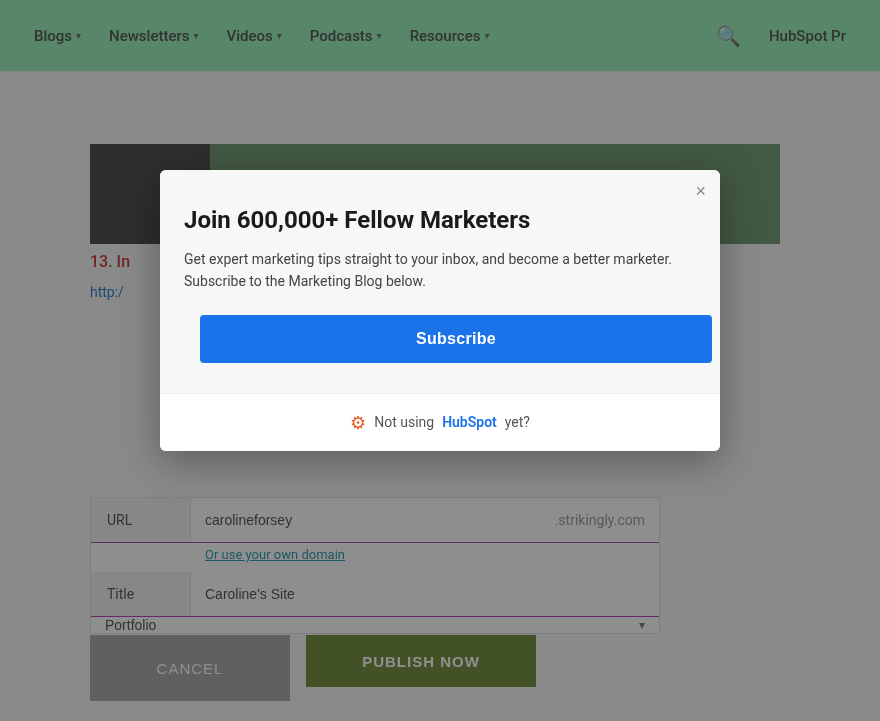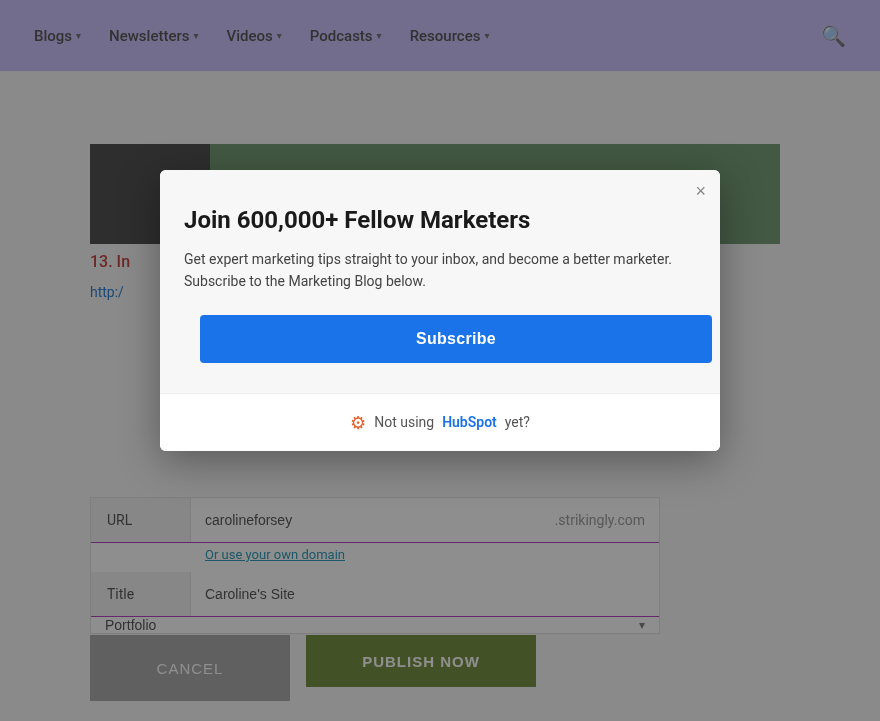--- a/index.html
+++ b/index.html
@@ -10,21 +10,21 @@
       font-family: -apple-system, BlinkMacSystemFont, 'Segoe UI', Roboto, sans-serif;
       background: #fff;
       position: relative;
     }
 
     
     .nav-bar {
       position: absolute;
       top: 0; left: 0; right: 0;
       height: 72px;
-      background: #c4b5fd;
+      background: #86efac;
       display: flex;
       align-items: center;
       padding: 0 20px;
       border-bottom: 1px solid #eee;
       z-index: 1;
     }
     .nav-item {
       display: flex;
       align-items: center;
       gap: 4px;
@@ -315,20 +315,21 @@
   </div>
   <div class="nav-item">
     <span>Podcasts</span>
     <span class="chevron">▾</span>
   </div>
   <div class="nav-item">
     <span>Resources</span>
     <span class="chevron">▾</span>
   </div>
   <div class="nav-search">🔍</div>
+  <div class="nav-hubspot">HubSpot Pr</div>
 </div>
 
 <div class="bg-content">
 
   <div class="hero-area">
     <div class="hero-dark-section"></div>
     <div class="hero-green-section">
       <button class="see-designs-btn">SEE DESIGNS</button>
     </div>
   </div>

